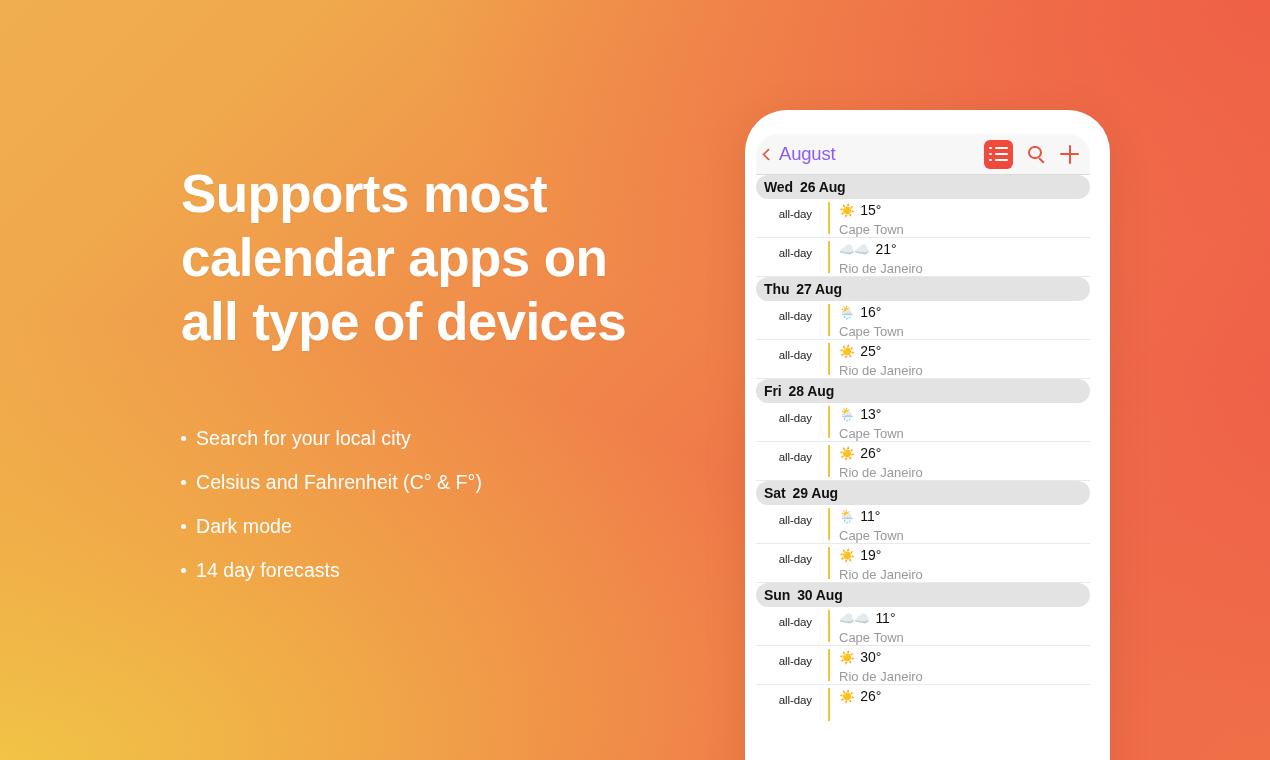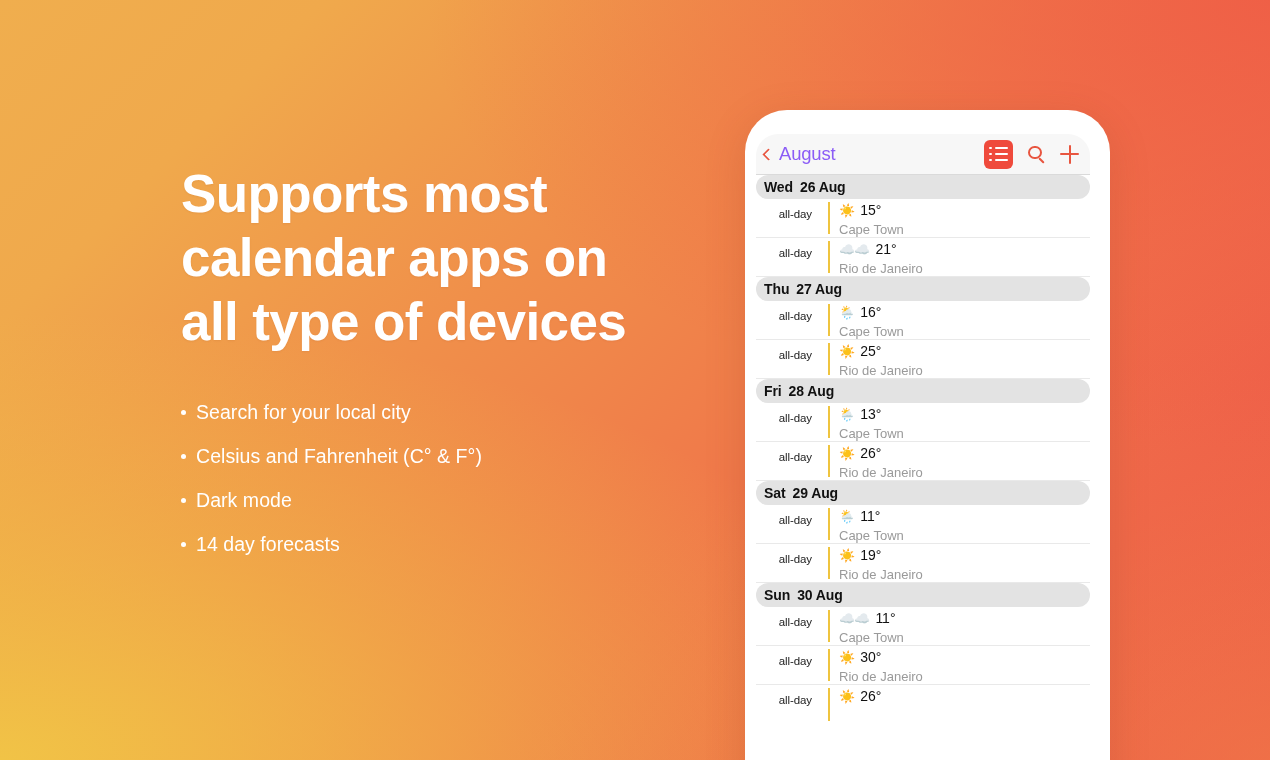--- a/index.html
+++ b/index.html
@@ -39,21 +39,21 @@
     font-size: 53px;
     line-height: 64px;
     font-weight: bold;
     letter-spacing: -0.6px;
     color: #ffffff;
     text-shadow: 0 1px 2px rgba(150,70,30,0.10);
   }
   .headline .hl-line { display: block; }
 
   .bullets {
-    margin-top: 46px;
+    margin-top: 72px;
     list-style: none;
   }
   .bullets li {
     position: relative;
     font-size: 19.5px;
     line-height: 24px;
     color: #ffffff;
     padding-left: 15px;
     margin-bottom: 20px;
     letter-spacing: 0.05px;

